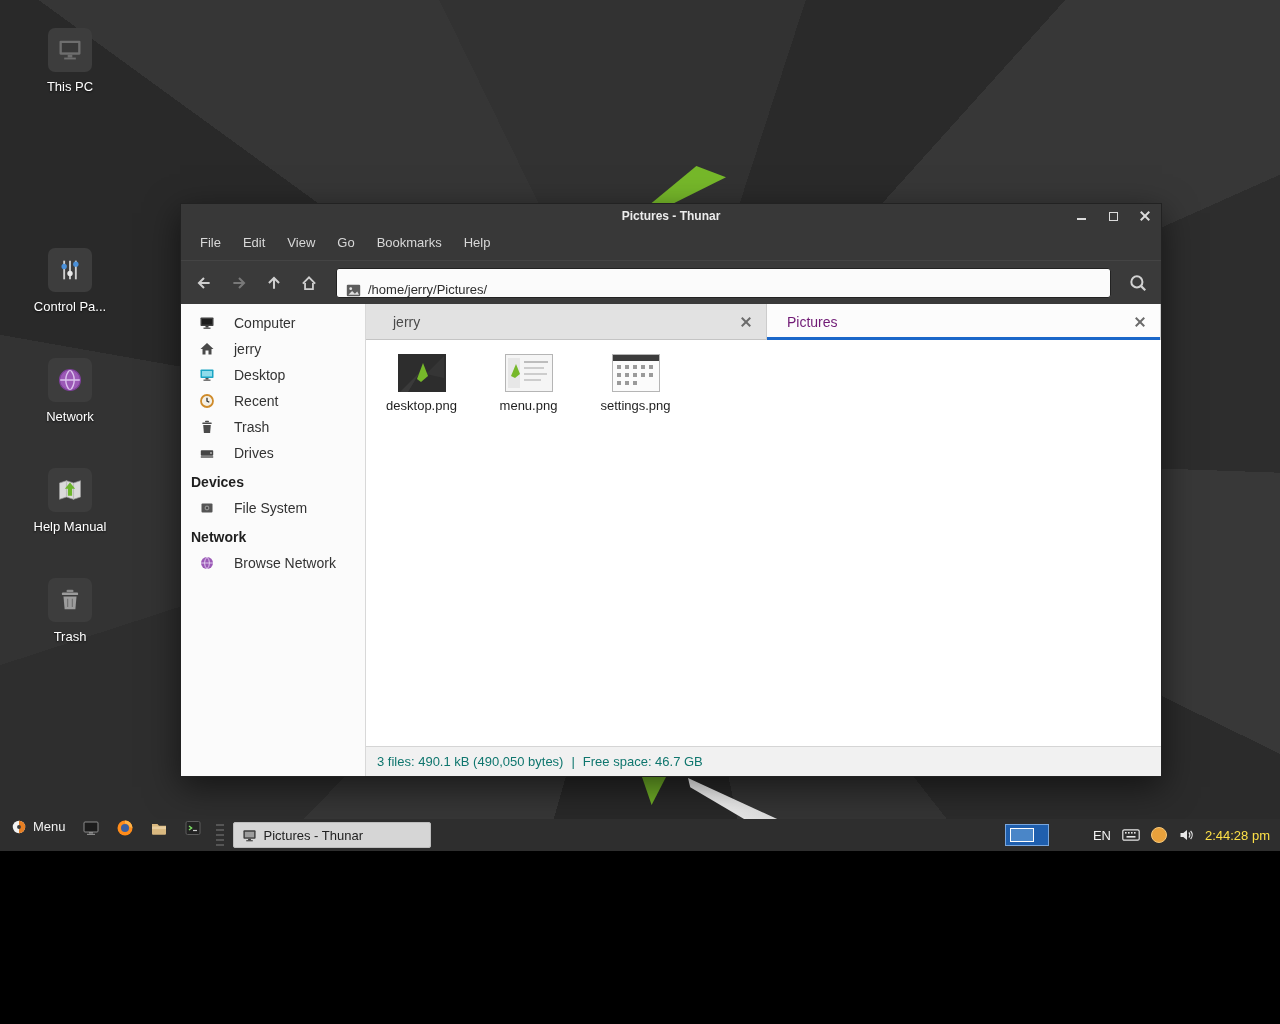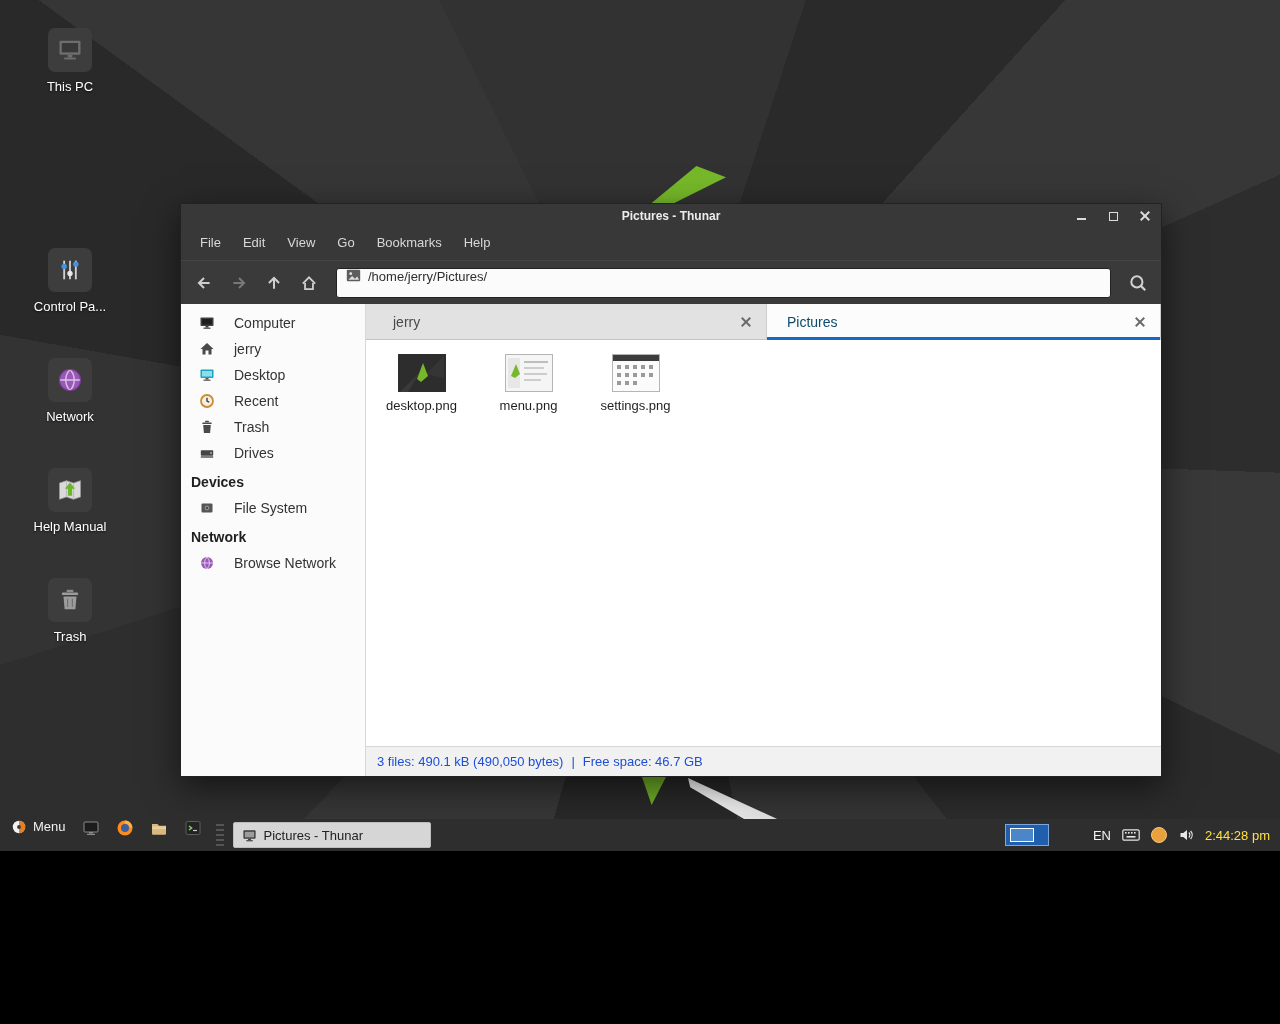--- a/index.html
+++ b/index.html
@@ -53,51 +53,51 @@
 
   .menubar { height:32px; background:#383838; display:flex; align-items:flex-start;
     padding-left:8px; flex:0 0 auto; }
   .menu-item { color:#d8d8d8; font-size:13px; padding:7px 11px; background:none; border:none; cursor:pointer; }
 
   .toolbar { height:44px; background:#3a3a3a; border-top:1px solid #444;
     display:flex; align-items:center; padding:0 7px; gap:3px; flex:0 0 auto; }
   .tbtn { width:32px; height:32px; display:flex; align-items:center; justify-content:center;
     background:none; border:none; border-radius:3px; cursor:pointer; }
   .pathbar { flex:1; height:30px; margin:0 8px; background:#fbfbfb; border:1px solid #222;
-    border-radius:3px; display:flex; align-items:flex-start; padding:0 9px; gap:7px; cursor:text; }
+    border-radius:3px; display:flex; align-items:flex-end; padding:0 9px; gap:7px; cursor:text; }
   .pathtext { font-size:13px; color:#2e2e2e; }
 
   .wbody { flex:1; display:flex; min-height:0; }
   .sidebar { width:185px; background:#fbfbfb; border-right:1px solid #d8d8d8;
     padding-top:6px; overflow:hidden; }
   .side-header { padding:8px 10px 5px 10px; font-size:14px; font-weight:bold; color:#1f1f1f; }
   .side-item { display:flex; align-items:center; gap:19px; padding:5px 8px 5px 18px;
     font-size:14px; color:#333; cursor:pointer; }
 
   .main { flex:1; display:flex; flex-direction:column; min-width:0; }
   .tabbar { height:36px; display:flex; background:#e2e2e2; flex:0 0 auto; }
   .tab { flex:1; display:flex; align-items:center; padding:0 10px 0 27px; font-size:14px;
     color:#4a4a4a; border-right:1px solid #cccccc; box-shadow:inset 0 -1px 0 #c4c4c4; cursor:pointer; }
   .tab .tlabel { flex:1; text-align:left; }
-  .tab.active { background:#fcfcfc; color:#0c4a6e; box-shadow:inset 0 -3px 0 #1b67c9;padding-left:20px; }
+  .tab.active { background:#fcfcfc; color:#701a75; box-shadow:inset 0 -3px 0 #1b67c9;padding-left:20px; }
   .tab-close { width:20px; height:20px; display:flex; align-items:center; justify-content:center;
     background:none; border:none; border-radius:3px; cursor:pointer; }
   .tab-close .xg { position:relative; width:12px; height:12px; }
   .tab-close .xg::before, .tab-close .xg::after { content:''; position:absolute; left:5px; top:0;
     width:2px; height:12px; background:#6b6b6b; }
   .tab-close .xg::before { transform:rotate(45deg); } .tab-close .xg::after { transform:rotate(-45deg); }
 
   .fileview { flex:1; background:#ffffff; padding:10px 6px; display:flex;
     align-items:flex-start; gap:8px; overflow:hidden; }
   .file { width:99px; text-align:center; cursor:pointer; padding:4px 0; border-radius:3px; }
   .thumb { width:48px; height:38px; margin:0 auto; display:block; }
   .fname { margin-top:6px; font-size:13px; color:#1f1f1f; }
 
   .statusbar { height:30px; background:#f1f1f1; border-top:1px solid #d5d5d5;
-    display:flex; align-items:center; padding:0 11px; font-size:13px; color:#1d4ed8;
+    display:flex; align-items:center; padding:0 11px; font-size:13px; color:#0f766e;
     gap:8px; flex:0 0 auto; }
 
   
   .taskbar { position:absolute; left:0; bottom:0; width:1280px; height:32px;
     background:#2e2e2e; display:flex; align-items:center; padding:0 6px; gap:6px; }
   .tk-btn { height:32px; display:flex; align-items:flex-start; gap:6px; padding:0 5px;
     background:none; border:none; cursor:pointer; }
   .menu-label { color:#f0f0f0; font-size:13px; }
   .handle { width:8px; height:22px; margin:0 3px;
     background:repeating-linear-gradient(to bottom,#555 0 2px, transparent 2px 5px); }

